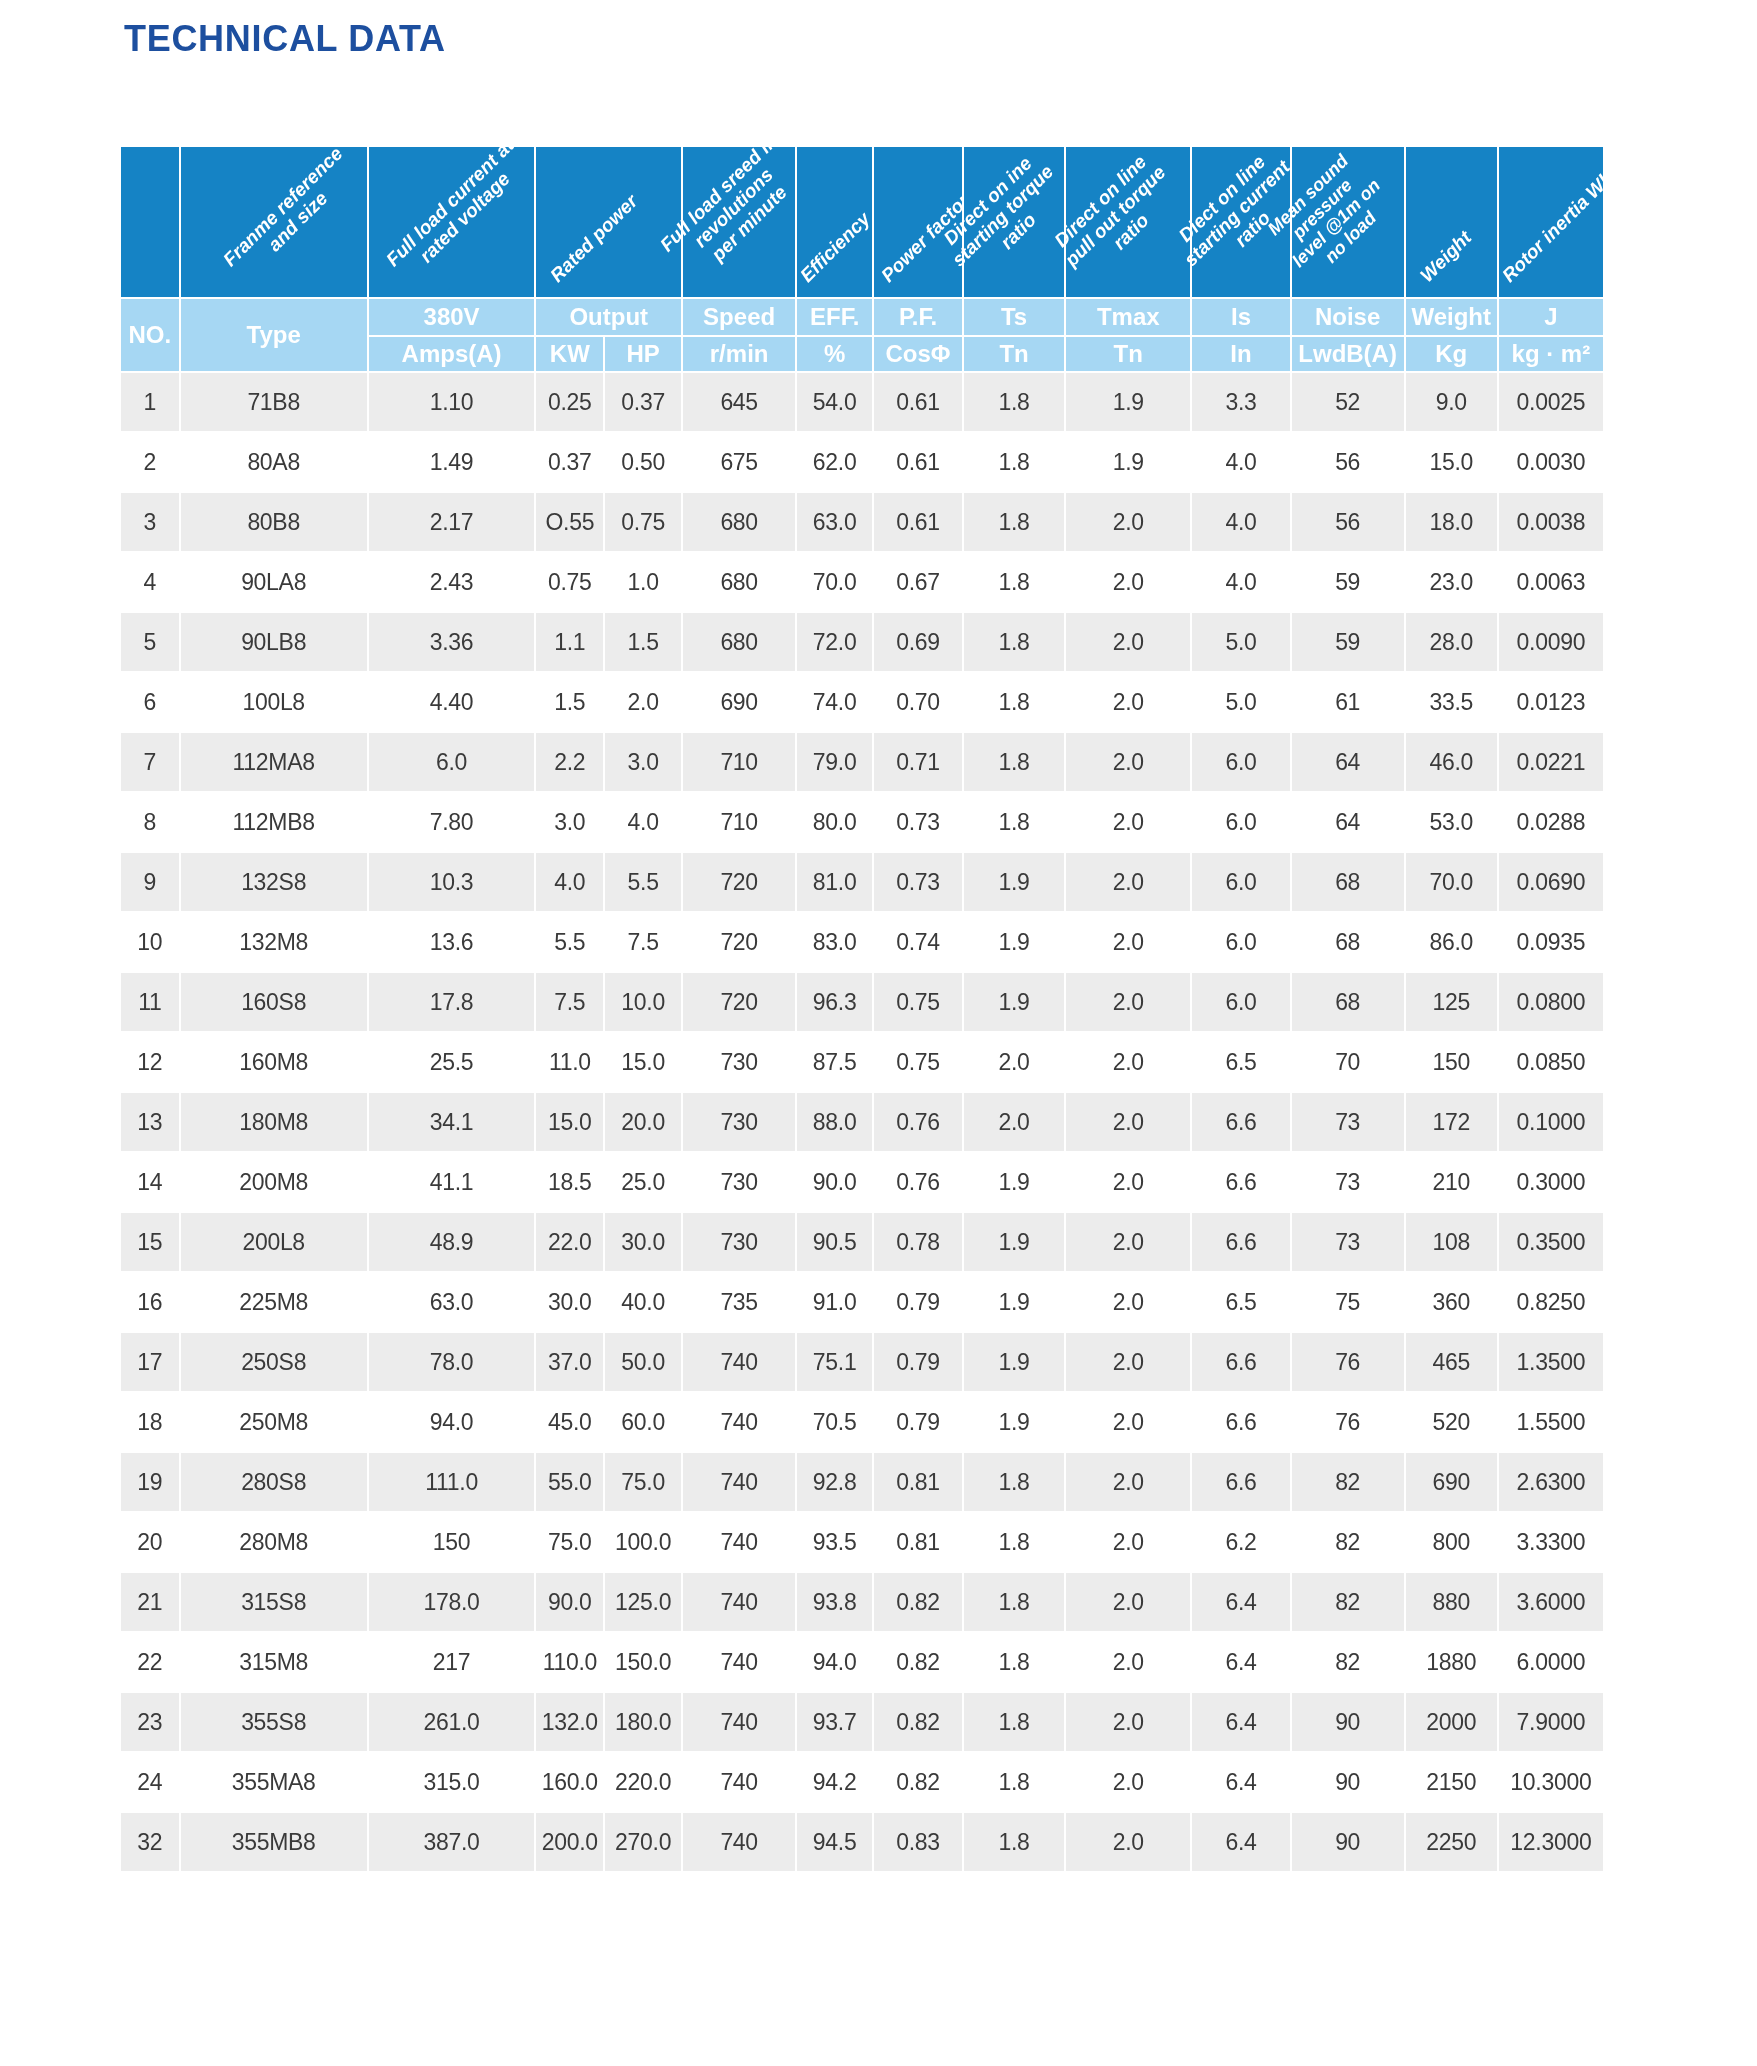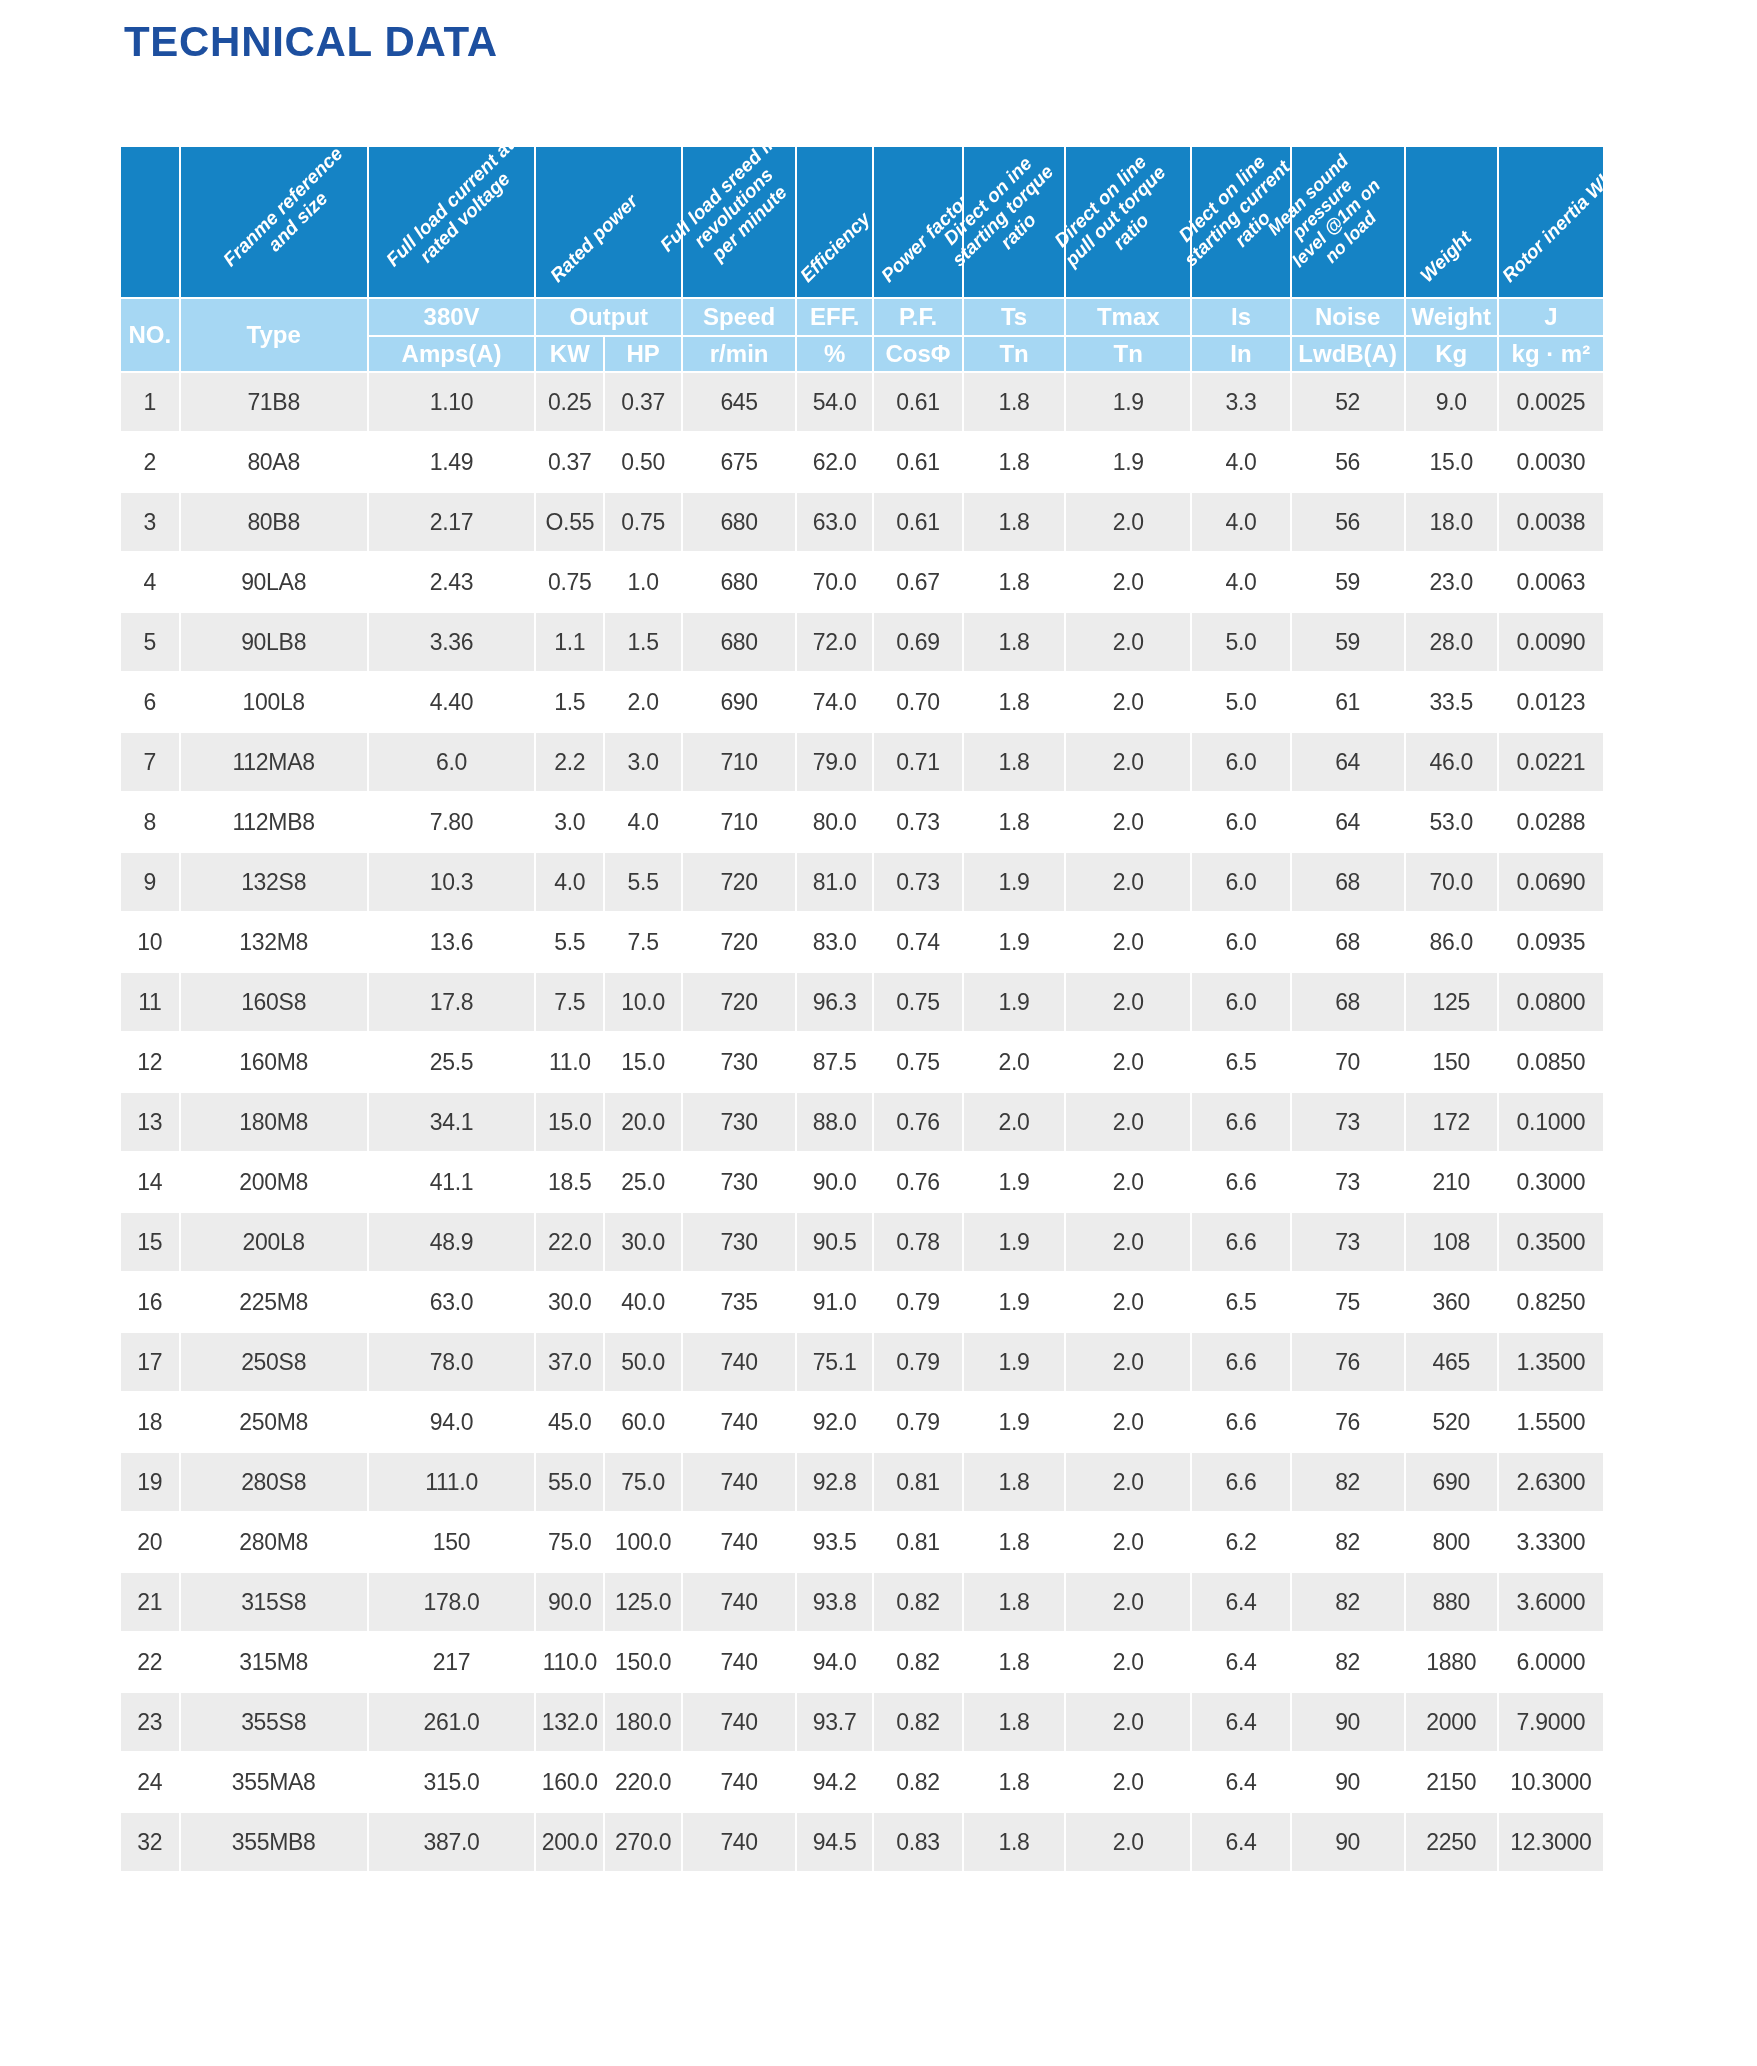--- a/index.html
+++ b/index.html
@@ -5,21 +5,21 @@
   html,body{margin:0;padding:0;background:#ffffff;}
   .page{
     position:relative;
     width:1757px;height:2066px;
     background:#ffffff;
     font-family:"Liberation Sans",sans-serif;
     overflow:hidden;
   }
   .title-block{position:absolute;left:124px;top:18px;}
   .main-title{
-    font-size:42px;font-weight:900;letter-spacing:0.7px;
+    font-size:36px;font-weight:900;letter-spacing:0.7px;
     color:#1d4f9f;white-space:pre;
   }
   .sub-title{
     margin-top:9.8px;font-size:29px;font-weight:700;letter-spacing:0.7px;
     color:#2a9ad5;white-space:pre;
   }
   table.spec{
     position:absolute;left:119px;top:145px;
     width:1486px;
     border-collapse:separate;border-spacing:2.8px;
@@ -441,21 +441,21 @@
           <td>465</td>
           <td>1.3500</td>
         </tr>
         <tr>
           <td>18</td>
           <td>250M8</td>
           <td>94.0</td>
           <td>45.0</td>
           <td>60.0</td>
           <td>740</td>
-          <td>92.0</td>
+          <td>70.5</td>
           <td>0.79</td>
           <td>1.9</td>
           <td>2.0</td>
           <td>6.6</td>
           <td>76</td>
           <td>520</td>
           <td>1.5500</td>
         </tr>
         <tr>
           <td>19</td>

